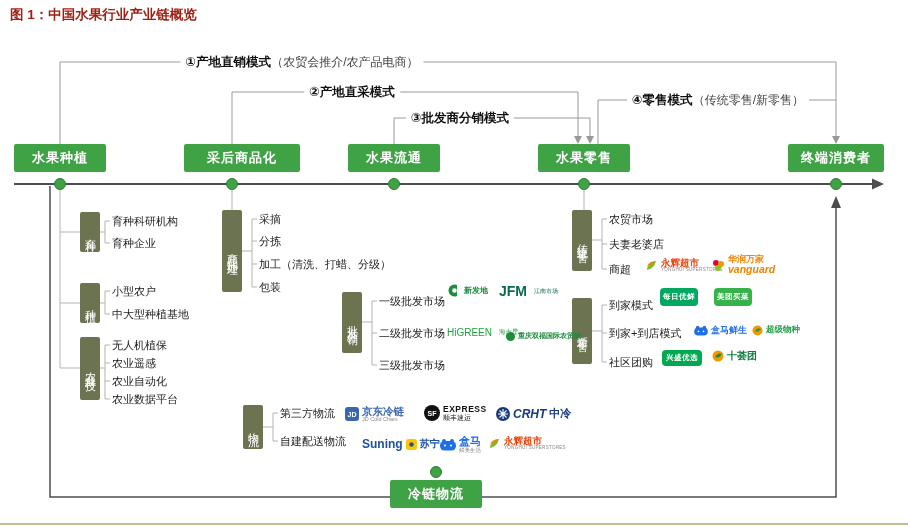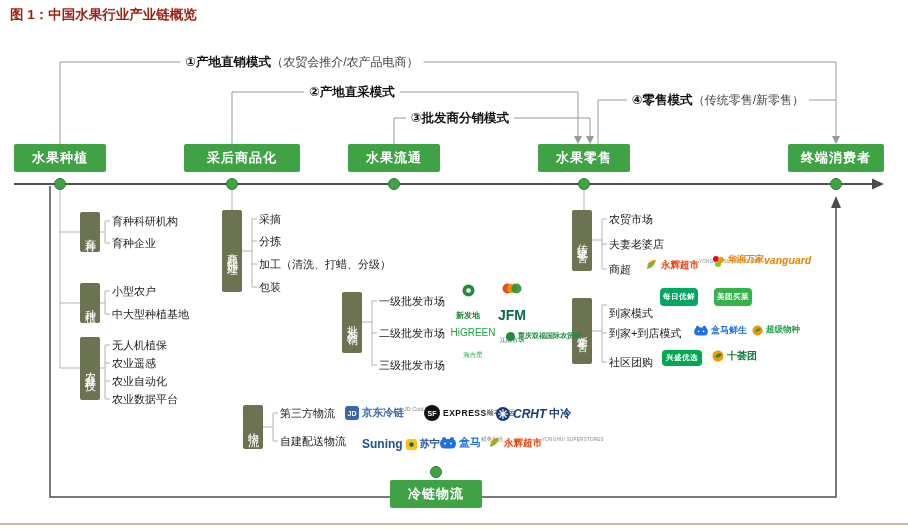--- a/index.html
+++ b/index.html
@@ -10,22 +10,22 @@
   .bottom-rule{position:absolute;left:0;top:523px;width:908px;border-top:2px solid #C9BA96}
   .node{position:absolute;height:28px;background:#3FA346;color:#fff;font-weight:bold;font-size:13px;
         display:flex;align-items:center;justify-content:center;border-radius:2px;letter-spacing:1px;white-space:nowrap}
   .vbox{position:absolute;width:20px;background:#6B7350;color:#fff;display:flex;align-items:center;justify-content:center;
         writing-mode:vertical-rl;text-orientation:upright;font-size:11px;letter-spacing:3px;border-radius:2px}
   .item{position:absolute;font-size:11px;color:#222;line-height:14px;height:14px;white-space:nowrap}
   .modeLabel{position:absolute;transform:translate(-50%,-50%);background:#fff;padding:0 5px;white-space:nowrap;
              font-size:12.5px;font-weight:bold;color:#111;line-height:16px}
   .modeLabel .note{font-size:12px;font-weight:normal;color:#444}
   .lg{position:absolute;display:flex;align-items:center;gap:3px;white-space:nowrap}
-  .lg.col{flex-direction:column;gap:13px;align-items:center}
-  .lg .stack{display:flex;flex-direction:row;line-height:1.05;gap:0}
+  .lg.col{gap:7px;align-items:center}
+  .lg .stack{display:flex;flex-direction:column;line-height:1.05;gap:0}
   .badge{position:absolute;display:flex;align-items:center;justify-content:center;color:#fff;font-weight:bold;
          font-size:7.5px;border-radius:4px;letter-spacing:.5px}
 </style>
 </head>
 <body>
 
 <div id="canvas">
 
   <svg class="lines" width="908" height="529">
 
@@ -108,21 +108,21 @@
   <div class="item" style="left:259px;top:257px">加工（清洗、打蜡、分级）</div>
   <div class="item" style="left:259px;top:280px">包装</div>
   <div class="item" style="left:379px;top:294px">一级批发市场</div>
   <div class="item" style="left:379px;top:326px">二级批发市场</div>
   <div class="item" style="left:379px;top:358px">三级批发市场</div>
   <div class="item" style="left:280px;top:406px">第三方物流</div>
   <div class="item" style="left:280px;top:434px">自建配送物流</div>
   <div class="item" style="left:609px;top:212px">农贸市场</div>
   <div class="item" style="left:609px;top:237px">夫妻老婆店</div>
   <div class="item" style="left:609px;top:262px">商超</div>
-  <div class="item" style="left:609px;top:306px">到家模式</div>
+  <div class="item" style="left:609px;top:298px">到家模式</div>
   <div class="item" style="left:609px;top:326px">到家+到店模式</div>
   <div class="item" style="left:609px;top:355px">社区团购</div>
 
   <div class="lg col" style="left:448px;top:284px;width:40px">
     <svg width="13" height="13">
         <circle cx="6.5" cy="6.5" r="6" fill="#1F8C3B"></circle>
         <circle cx="6.5" cy="6.5" r="2.3" fill="#fff"></circle>
       </svg>
     <span style="font-size:8px;font-weight:bold;color:#1F8C3B">新发地</span>
   </div>

